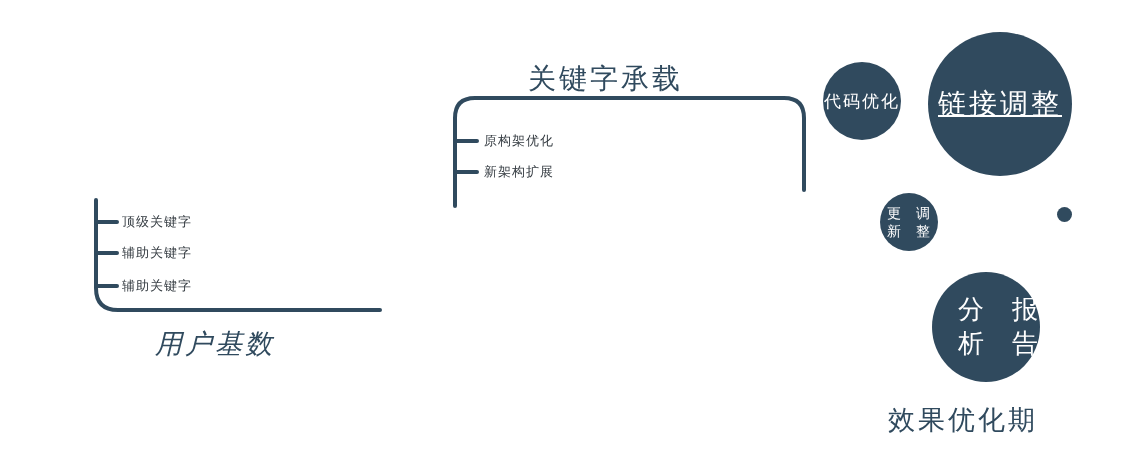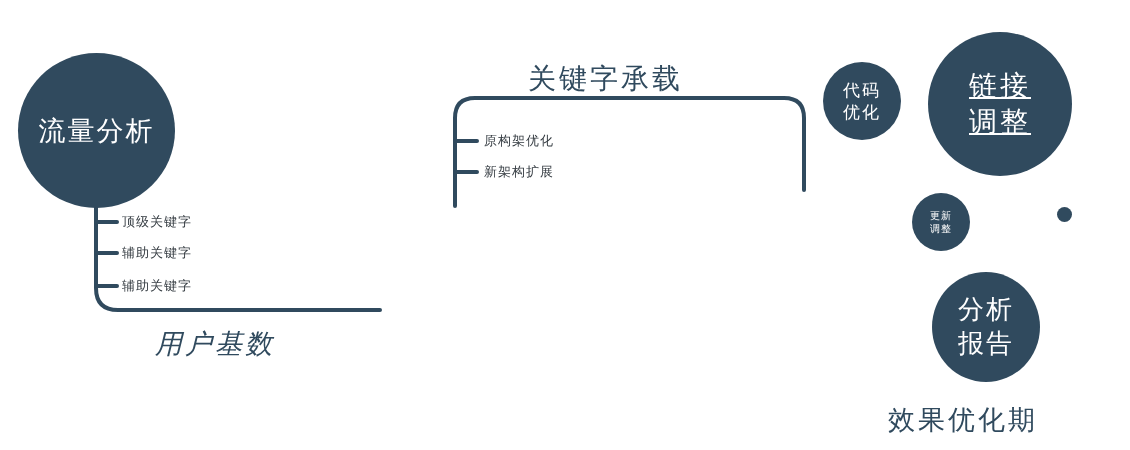--- a/index.html
+++ b/index.html
@@ -7,29 +7,29 @@
     width:1130px;height:450px;position:relative;overflow:hidden;
     background:#ffffff;
     font-family:"DejaVu Sans","Liberation Sans",sans-serif;
   }
   .stage{position:absolute;inset:0;}
   svg.lines{position:absolute;left:0;top:0;}
 
   .node{
     position:absolute;border-radius:50%;
     background:#304a5e;color:#ffffff;
-    display:flex;flex-direction:column;align-items:center;justify-content:center;
+    display:flex;align-items:center;justify-content:center;
     text-align:center;line-height:1.3;z-index:2;
   }
   .node-traffic  {left:18px;  top:53px;  width:157px;height:155px;font-size:27px;letter-spacing:2px;}
   .node-structure{left:373px; top:198px; width:154px;height:150px;font-size:26px;letter-spacing:2px;}
   .node-tracking {left:765px; top:184px; width:112px;height:111px;font-size:25px;letter-spacing:3px;}
   .node-code     {left:823px; top:62px;  width:78px; height:78px; font-size:17px;letter-spacing:2px;}
   .node-link     {left:928px; top:32px;  width:144px;height:144px;font-size:28px;letter-spacing:3px;text-decoration:underline;}
-  .node-update   {left:912px; top:193px; width:58px; height:58px; font-size:10px;letter-spacing:1px;font-family:Liberation Serif, serif;}
+  .node-update   {left:880px; top:193px; width:58px; height:58px; font-size:14px;letter-spacing:1px;}
   .node-report   {left:932px; top:272px; width:108px;height:110px;font-size:26px;letter-spacing:2px;text-align:right;}
   .node-dot      {left:1057px;top:207px; width:15px; height:15px;}
 
   .edge-label{
     position:absolute;color:#304a5e;z-index:3;white-space:nowrap;
   }
   .label-keyword-load{left:528px;top:60px;font-size:28px;letter-spacing:3px;}
   .label-user-base  {left:155px;top:326px;font-size:27px;letter-spacing:3px;font-style:italic;}
   .caption{
     position:absolute;left:888px;top:402px;color:#304a5e;
@@ -56,23 +56,20 @@
       <path d="M 96 200 L 96 288 Q 96 310 118 310 L 380 310"></path>
       <path d="M 455 206 L 455 118 Q 455 98 475 98 L 784 98 Q 804 98 804 118 L 804 190"></path>
       <path d="M 96 222 L 117 222"></path>
       <path d="M 96 253 L 117 253"></path>
       <path d="M 96 286 L 117 286"></path>
       <path d="M 455 141 L 477 141"></path>
       <path d="M 455 172 L 477 172"></path>
     </g>
   </svg>
 
-  <div class="node node-traffic">
-    <div>流量分析</div>
-  </div>
 
 
 
   <div class="node node-code">
     <div>代码</div>
     <div>优化</div>
   </div>
 
   <div class="node node-link">
     <div>链接</div>

